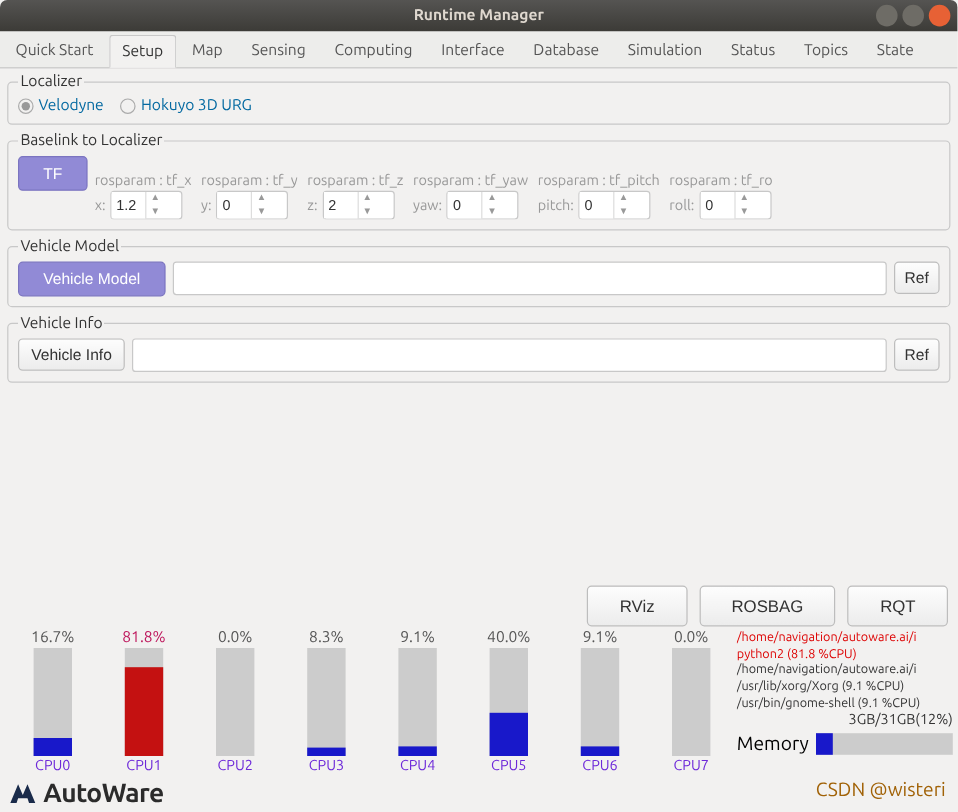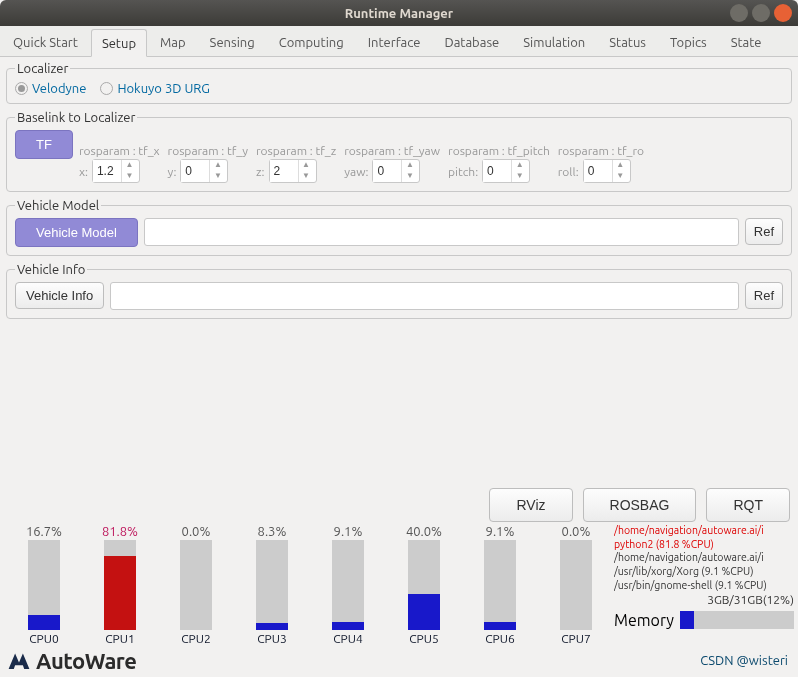--- a/index.html
+++ b/index.html
@@ -22,46 +22,46 @@
     .radio { width: 13px; height: 13px; border-radius: 50%; border: 1px solid #aaa; display: inline-flex; align-items: center; justify-content: center; }
     .radio.checked::after { content: ''; width: 7px; height: 7px; background: #999; border-radius: 50%; }
     .row { display: flex; gap: 6px; align-items: flex-start; }
     .btn-purple { background: #918ad6; color: #fff; border: 1px solid #7b74c0; border-radius: 4px; padding: 6px 20px; font-size: 13px; cursor: pointer; }
     .btn { background: linear-gradient(#fdfdfd, #ececec); border: 1px solid #bdbdbd; border-radius: 4px; padding: 5px 10px; font-size: 13px; cursor: pointer; color: #333; }
     .btn-big { padding: 8px 26px; font-size: 14px; }
     .tf-field { display: flex; flex-direction: column; gap: 2px; min-width: 0; margin-top: 14px; }
     .tf-label { color: #999; font-size: 12px; white-space: nowrap; overflow: hidden; }
     .spin-row { display: flex; align-items: center; gap: 2px; }
     .spin-prefix { color: #999; font-size: 12px; margin-right: 2px; }
-    .spin { display: flex; border: 1px solid #c8c8c8; border-radius: 3px; background: #fff; height: 24px; width: 48px; }
+    .spin { display: flex; border: 1px solid #c8c8c8; border-radius: 3px; background: #fff; height: 24px; width: 60px; }
     .spin input { border: none; width: 28px; padding: 0 4px; font-size: 12px; color: #333; outline: none; }
     .spin-btns { display: flex; flex-direction: column; border-left: 1px solid #ddd; width: 16px; }
     .spin-btn { height: 11px; font-size: 8px; text-align: center; color: #999; line-height: 10px; cursor: pointer; }
     .text-input { flex: 1; border: 1px solid #c8c8c8; border-radius: 3px; background: #fff; height: 28px; padding: 0 6px; }
     .ref-btn { padding: 5px 8px; }
     .bottom-buttons { display: flex; justify-content: flex-end; gap: 10px; padding: 0 8px 6px 0; position: absolute; right: 0; top: 488px; width: 100%; }
     .cpu-area { display: flex; padding: 4px 4px 0 10px; position: absolute; top: 520px; width: 100%; }
     .cpu-bars { display: flex; gap: 8px; }
     .cpu-col { width: 68px; display: flex; flex-direction: column; align-items: center; }
     .cpu-pct { font-size: 13px; color: #555; margin-bottom: 2px; }
     .cpu-pct.hot { color: #be185d; }
     .cpu-bar-bg { width: 32px; height: 90px; background: #ccc; display: flex; align-items: flex-end; }
     .cpu-bar-fill { width: 100%; }
-    .cpu-name { font-size: 12px; color: #0f172a; margin-top: 2px; }
+    .cpu-name { font-size: 12px; color: #6d28d9; margin-top: 2px; }
     .proc-list { flex: 1; font-size: 10.5px; line-height: 1.3; padding-left: 4px; }
     .proc-line { color: #333; white-space: nowrap; overflow: hidden; }
     .proc-line.hot { color: #d00; }
     .mem-row { display: flex; align-items: center; gap: 6px; margin-top: 2px; font-size: 16px; }
     .mem-label-top { text-align: right; font-size: 12px; color: #333; }
     .mem-bar-bg { flex: 1; height: 18px; background: #ccc; position: relative; }
     .mem-bar-fill { height: 100%; background: #1818ca; }
     .footer { position: absolute; bottom: 4px; left: 6px; display: flex; align-items: center; gap: 4px; }
     .footer-logo { font-weight: bold; font-size: 22px; color: #2b2b2b; letter-spacing: -0.5px; }
     .footer-icon { width: 26px; height: 26px; }
-    .watermark { position: absolute; bottom: 10px; right: 10px; color: #0c4a6e; font-size: 13px; }
+    .watermark { position: absolute; bottom: 10px; right: 10px; color: #a16207; font-size: 16px; }
     .tf-container { display: flex; gap: 8px; flex: 1; overflow: hidden; }
   </style>
 </head>
 <body>
 
 <div class="titlebar">
   <span class="titlebar-title">Runtime Manager</span>
   <div class="window-controls">
     <span class="win-btn win-min"></span>
     <span class="win-btn win-max"></span>

